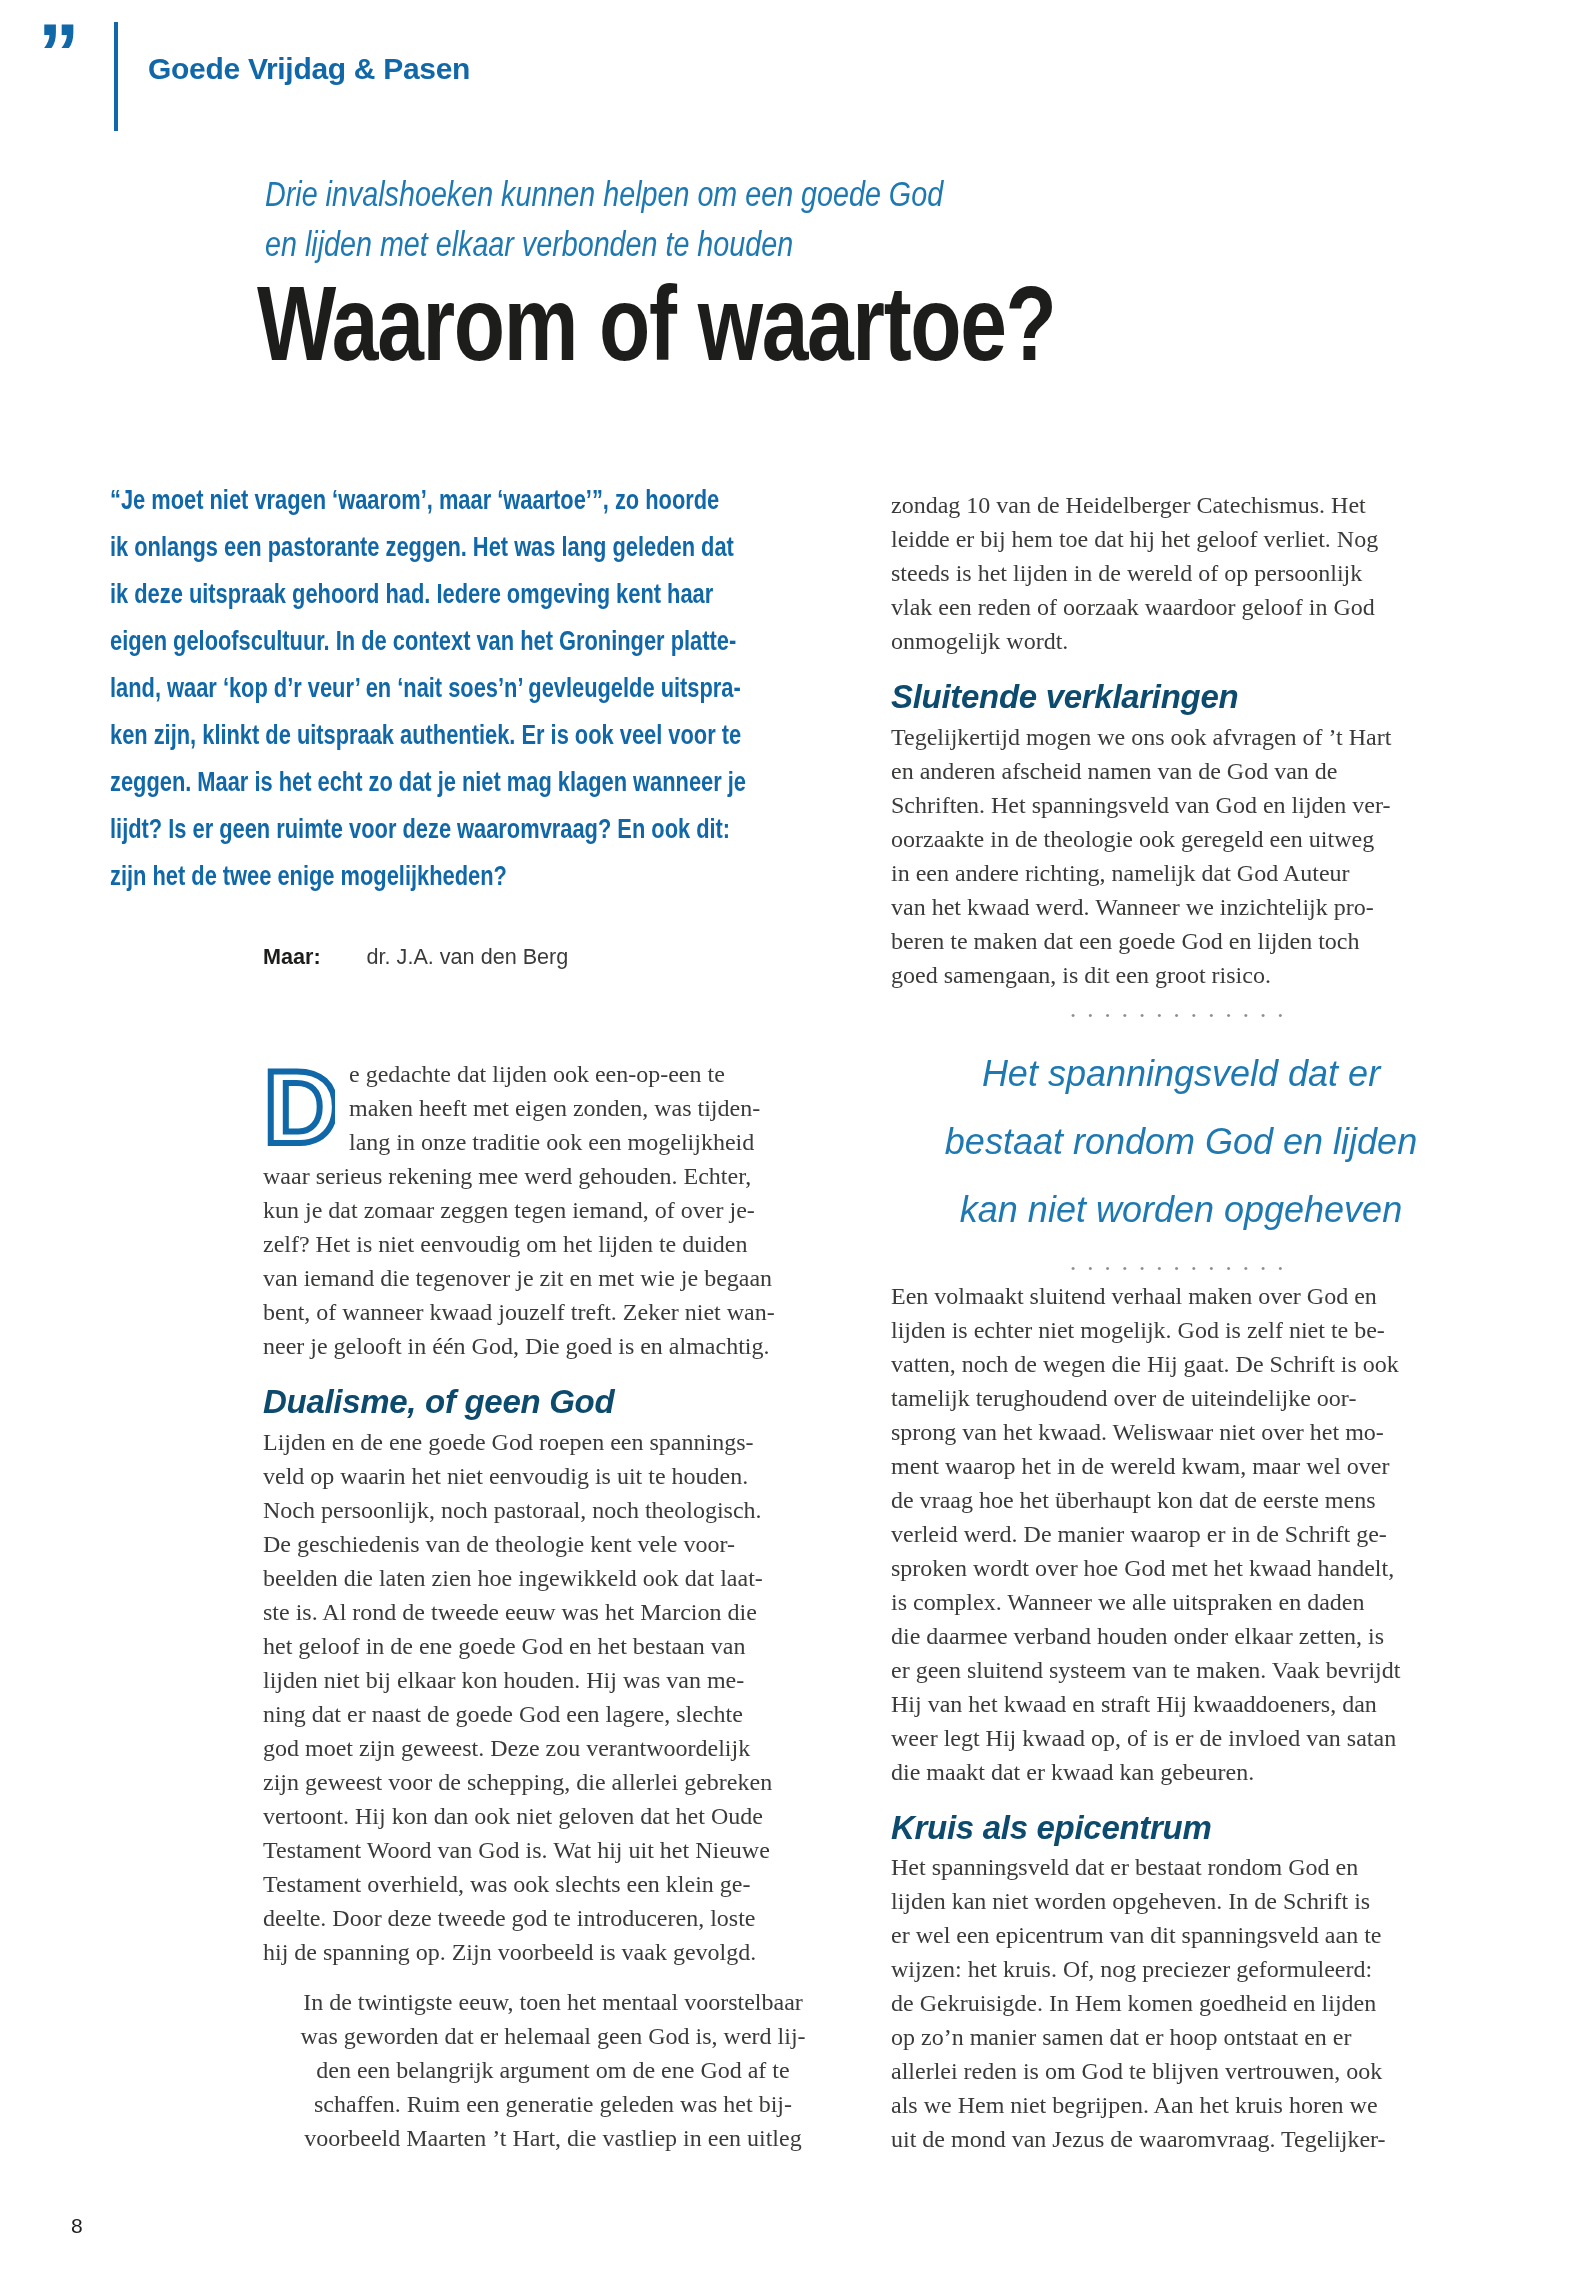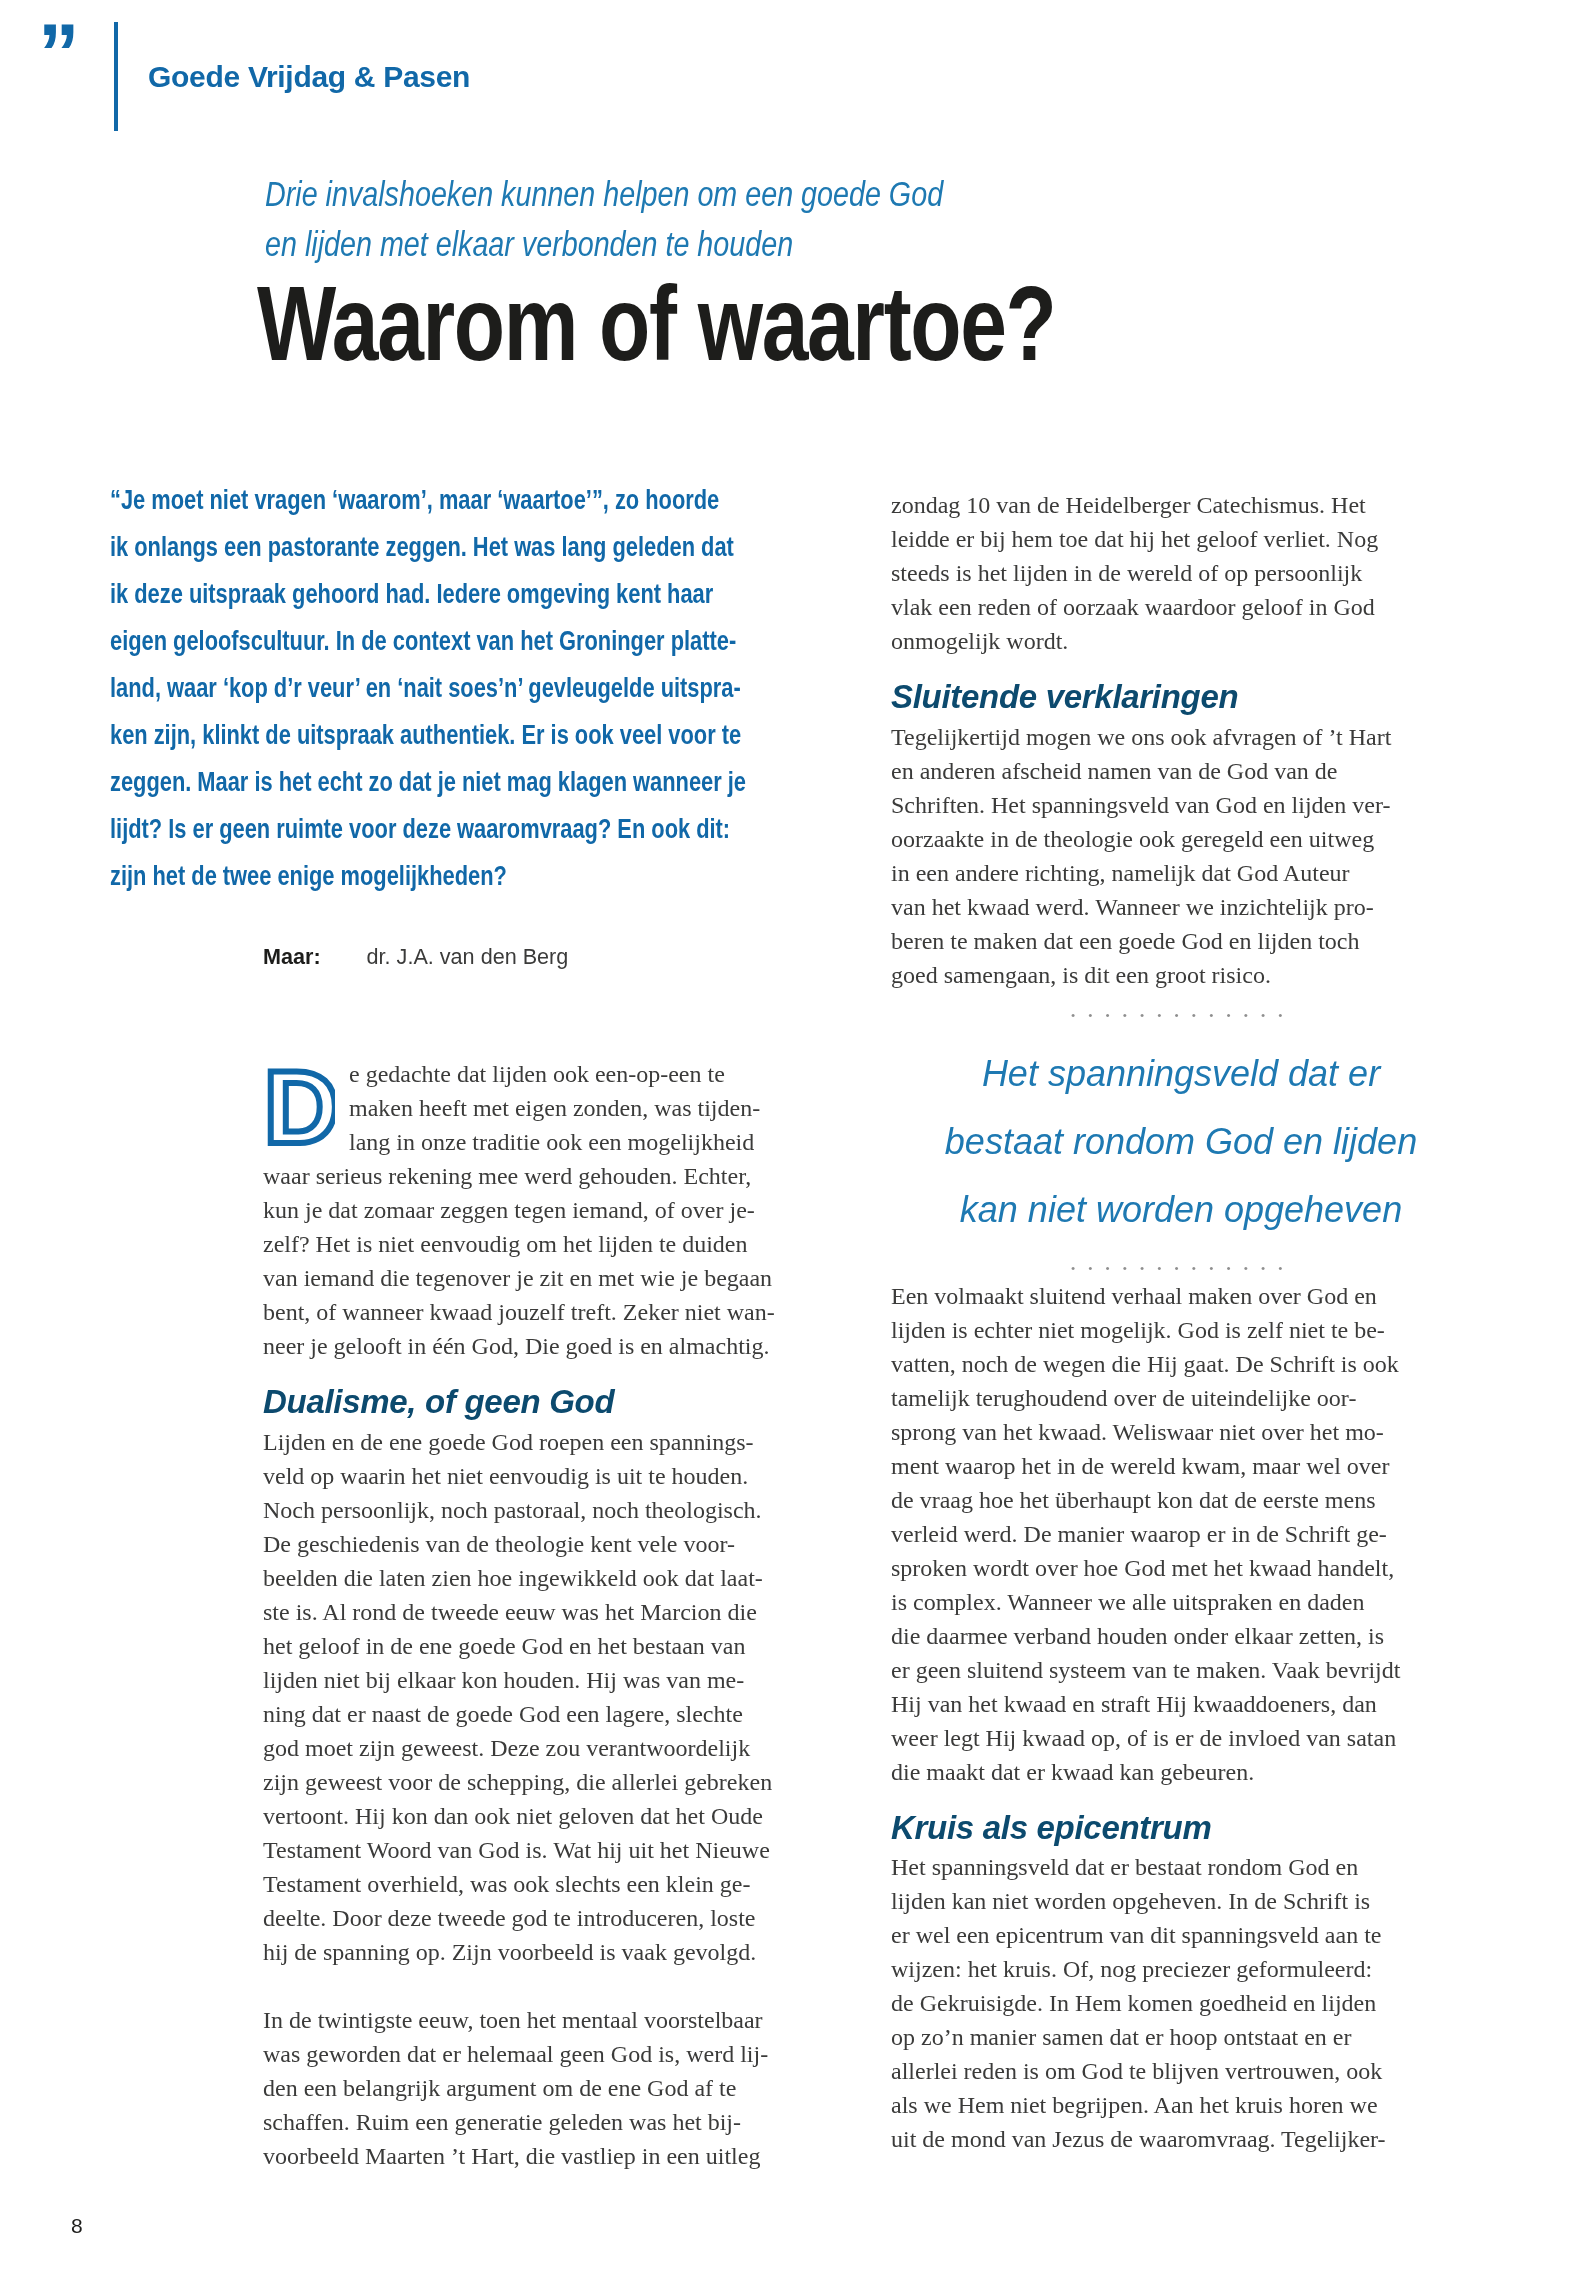--- a/index.html
+++ b/index.html
@@ -10,21 +10,21 @@
   
   .quote-mark{
     position:absolute;left:38px;top:12px;
     font-family:"Liberation Sans",sans-serif;font-weight:bold;
     font-size:83px;line-height:83px;color:#1168a8;
   }
   .kicker-rule{
     position:absolute;left:114px;top:22.4px;width:3.5px;height:109px;background:#1168a8;
   }
   .kicker{
-    position:absolute;left:148px;top:60px;
+    position:absolute;left:148px;top:52px;
     font-size:30px;font-weight:bold;color:#1168a8;letter-spacing:-0.3px;
   }
   
   .subtitle-wrap{position:absolute;left:265px;top:169px;width:759px;}
   .subtitle{
     display:inline-block;transform:scaleX(0.82);transform-origin:0 0;
     width:926px;font-style:italic;font-size:35px;line-height:50px;
     color:#1e79b2;white-space:pre-line;font-weight:normal;
   }
   .title-wrap{position:absolute;left:257px;top:259px;width:889px;}
@@ -47,21 +47,21 @@
   .byline .name{font-family:"Liberation Sans",sans-serif;margin-left:40px;}
   
   .col{
     position:absolute;width:580px;
     font-family:"Liberation Serif",serif;
     font-size:24px;line-height:34px;color:#3b3b3a;
   }
   .col-left{left:263px;top:1023px;}
   .col-right{left:891px;top:488px;}
   .col p{margin:0;white-space:pre-line;hyphens:none;}
-  .col p.gap{margin-top:34px;}
+  .col p.gap{margin-top:16px;text-align:center;}
   .col-heading{
     margin:22.4px 0 5.2px;font-family:"Liberation Sans",sans-serif;
     font-style:italic;font-weight:bold;font-size:33px;line-height:34px;
     color:#0c4a6e;letter-spacing:-0.3px;
   }
   .dropcap-svg{float:left;margin:5.2px 14px 0 0;}
   
   .dots{
     margin-top:15.5px;height:19px;line-height:17.3px;text-align:center;
     font-family:"Liberation Serif",serif;font-size:26px;letter-spacing:8.6px;

